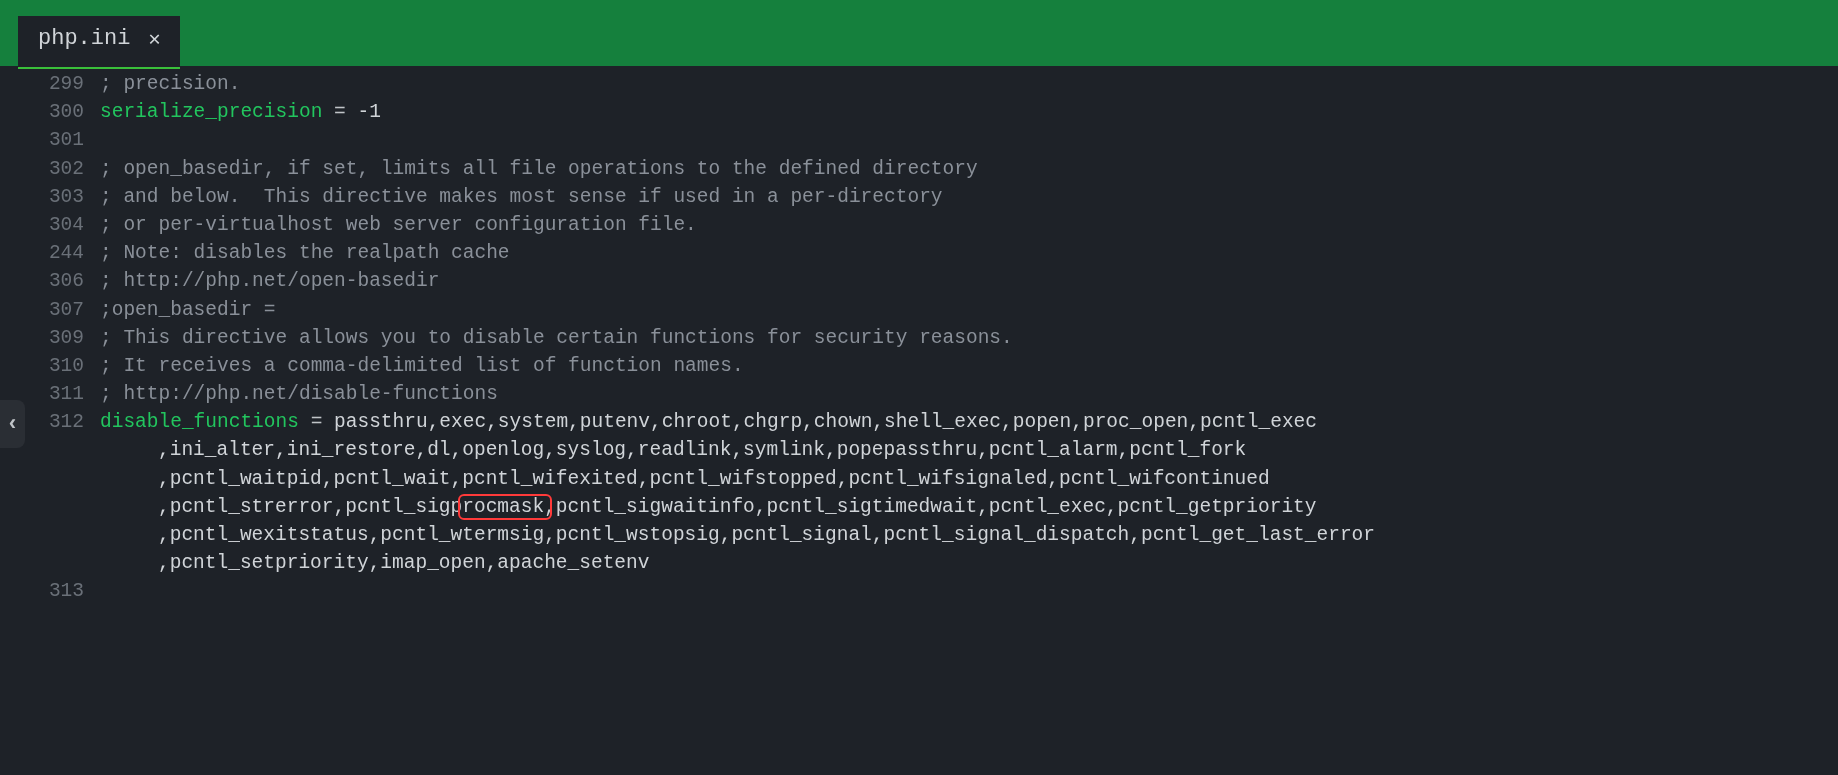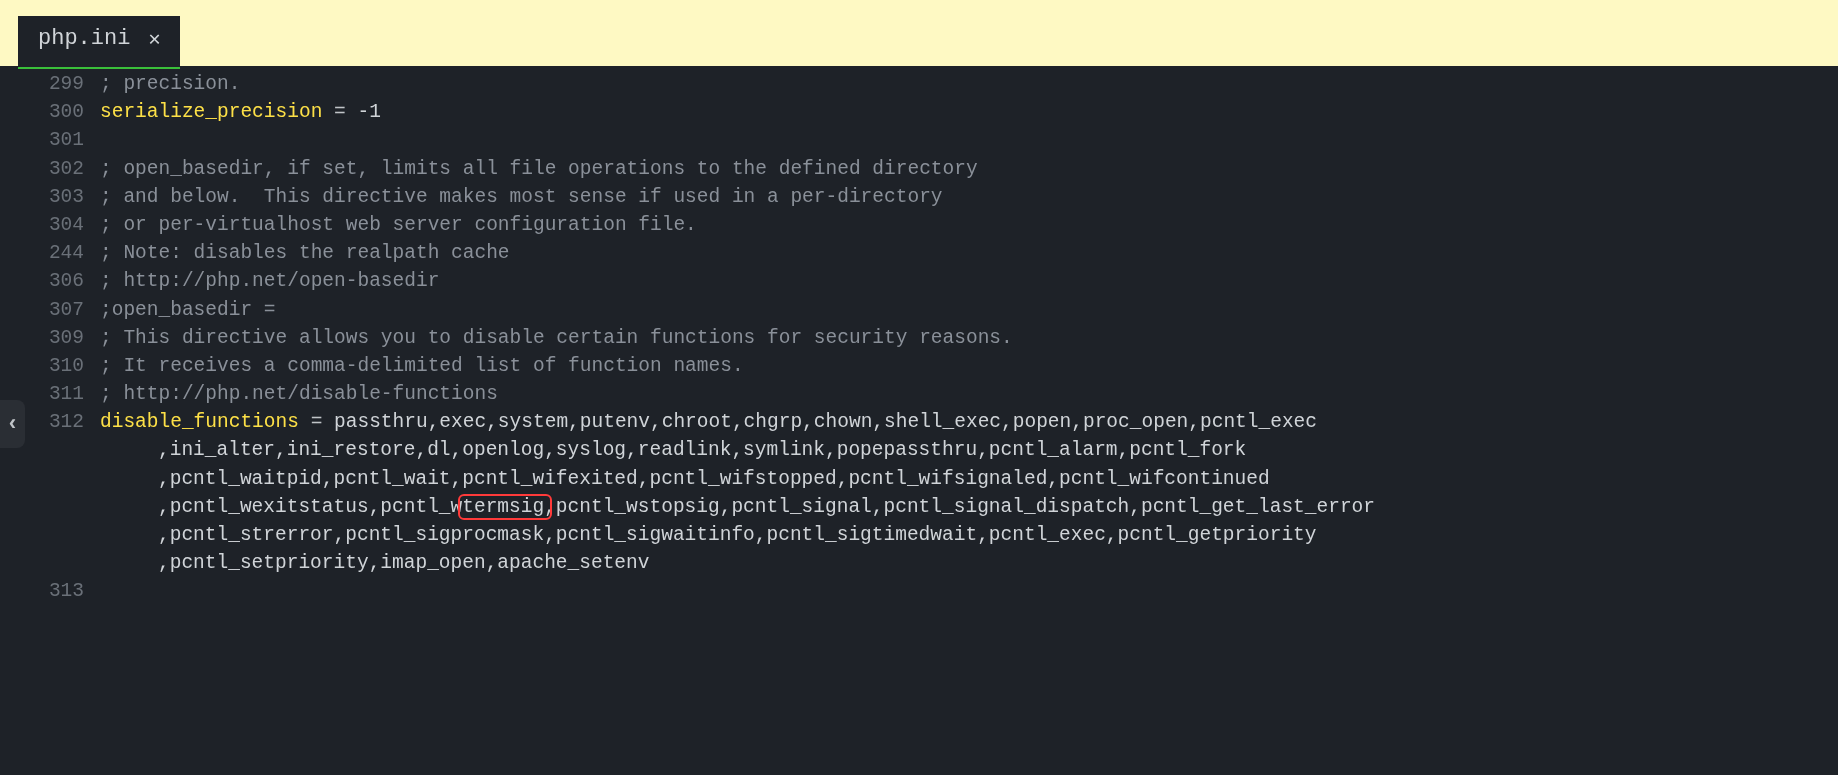--- a/index.html
+++ b/index.html
@@ -11,21 +11,21 @@
     background: #1e2228;
     font-family: "Consolas", "Monaco", "Courier New", monospace;
     font-size: 19.5px;
     color: #a0a8b0;
     overflow: hidden;
     width: 1838px;
     height: 775px;
     position: relative;
   }
   .tab-bar {
-    background: #fef9c3;
+    background: #15803d;
     height: 66px;
     display: flex;
     align-items: flex-start;
     padding-top: 13px;
     padding-left: 18px;
   }
   .tab {
     background: #1e2228;
     color: #d0d4d8;
     padding: 10px 20px 16px 20px;
@@ -64,21 +64,21 @@
   }
   .code {
     flex: 1;
     white-space: pre;
     position: relative;
   }
   .comment {
     color: #8a9099;
   }
   .key {
-    color: #fde047;
+    color: #22c55e;
   }
   .eq {
     color: #c0c4c8;
   }
   .value {
     color: #d0d4d8;
   }
   .left-toggle {
     position: absolute;
     left: 0;
@@ -131,19 +131,19 @@
     <div class="line"><div class="gutter">304</div><div class="code"><span class="comment">; or per-virtualhost web server configuration file.</span></div></div>
     <div class="line"><div class="gutter">244</div><div class="code"><span class="comment">; Note: disables the realpath cache</span></div></div>
     <div class="line"><div class="gutter">306</div><div class="code"><span class="comment">; http://php.net/open-basedir</span></div></div>
     <div class="line"><div class="gutter">307</div><div class="code"><span class="comment">;open_basedir =</span></div></div>
     <div class="line"><div class="gutter">309</div><div class="code"><span class="comment">; This directive allows you to disable certain functions for security reasons.</span></div></div>
     <div class="line"><div class="gutter">310</div><div class="code"><span class="comment">; It receives a comma-delimited list of function names.</span></div></div>
     <div class="line"><div class="gutter">311</div><div class="code"><span class="comment">; http://php.net/disable-functions</span></div></div>
     <div class="line"><div class="gutter">312</div><div class="code"><span class="key">disable_functions</span><span class="eq"> = </span><span class="value">passthru,exec,system,putenv,chroot,chgrp,chown,shell_exec,popen,proc_open,pcntl_exec</span></div></div>
     <div class="line"><div class="gutter"></div><div class="code"><span class="wrapped-indent"></span><span class="value">,ini_alter,ini_restore,dl,openlog,syslog,readlink,symlink,popepassthru,pcntl_alarm,pcntl_fork</span></div></div>
     <div class="line"><div class="gutter"></div><div class="code"><span class="wrapped-indent"></span><span class="value">,pcntl_waitpid,pcntl_wait,pcntl_wifexited,pcntl_wifstopped,pcntl_wifsignaled,pcntl_wifcontinued</span></div></div>
+    <div class="line"><div class="gutter"></div><div class="code"><span class="wrapped-indent"></span><span class="value">,pcntl_strerror,pcntl_sigprocmask,pcntl_sigwaitinfo,pcntl_sigtimedwait,pcntl_exec,pcntl_getpriority</span></div></div>
     <div class="line"><div class="gutter"></div><div class="code"><span class="wrapped-indent"></span><span class="value">,pcntl_wexitstatus,pcntl_wtermsig,pcntl_wstopsig,pcntl_signal,pcntl_signal_dispatch,pcntl_get_last_error</span></div></div>
-    <div class="line"><div class="gutter"></div><div class="code"><span class="wrapped-indent"></span><span class="value">,pcntl_strerror,pcntl_sigprocmask,pcntl_sigwaitinfo,pcntl_sigtimedwait,pcntl_exec,pcntl_getpriority</span></div></div>
     <div class="line"><div class="gutter"></div><div class="code"><span class="wrapped-indent"></span><span class="value">,pcntl_setpriority,imap_open,apache_setenv</span></div></div>
     <div class="line"><div class="gutter">313</div><div class="code"></div></div>
   </div>
 
 <div class="highlight-box" id="highlight-box" style="left: 458.234px; top: 493.812px; width: 93.9375px; height: 26px;"></div>
 
 </body></html>

